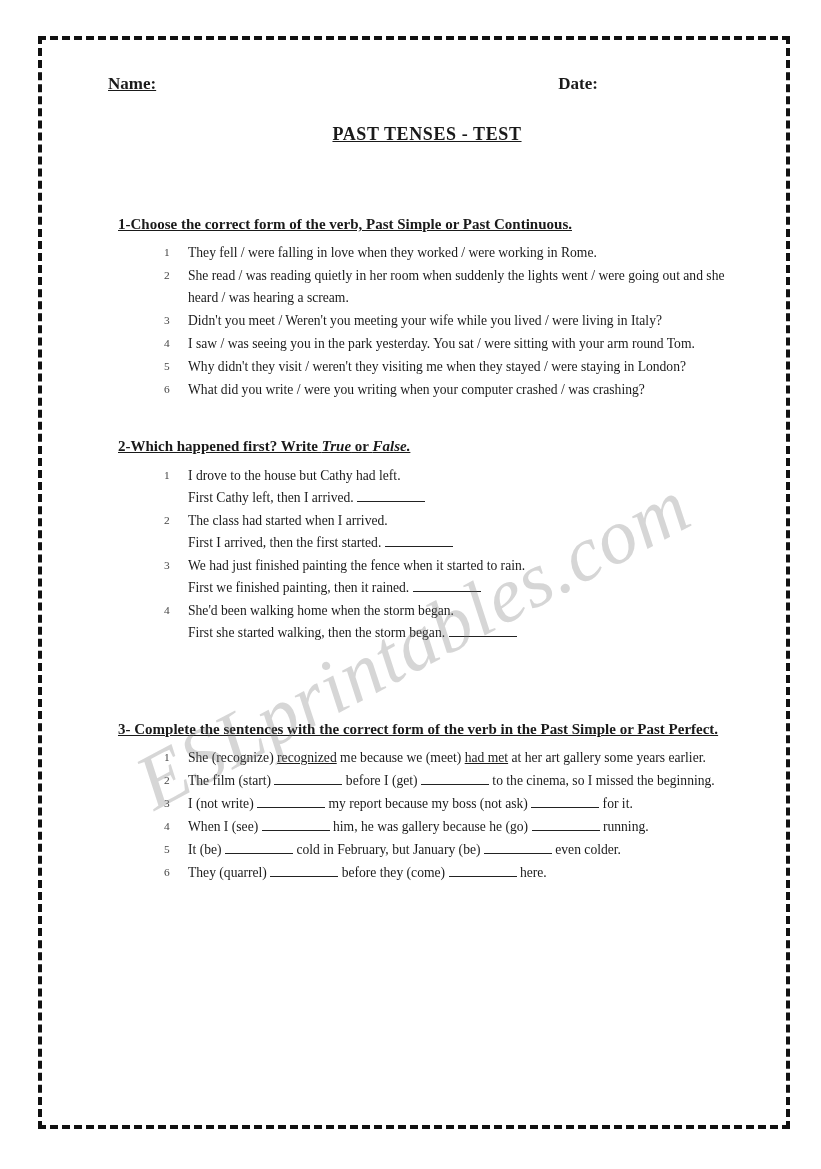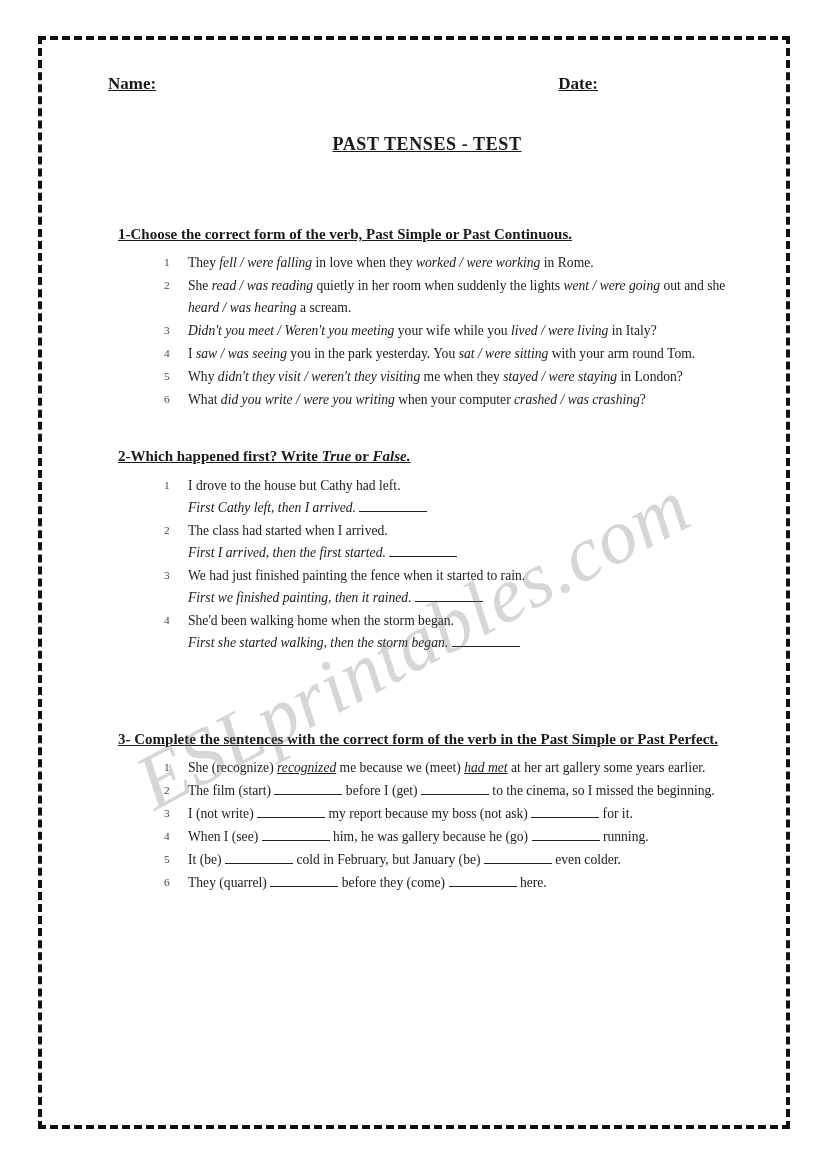--- a/index.html
+++ b/index.html
@@ -68,28 +68,28 @@
 
   .head-row {
     display: flex;
     justify-content: space-between;
     align-items: flex-start;
     font-size: 17px;
     font-weight: bold;
     margin-top: 8px;
   }
   .head-row .name-label { text-decoration: underline; }
-  .head-row .date-label { text-decoration: underline; margin-right: 148px; text-align: right; }
+  .head-row .date-label { margin-right: 148px; text-align: right; }
 
   .doc-title {
     text-align: center;
     font-size: 18px;
     font-weight: bold;
     letter-spacing: 0.6px;
-    margin-top: 40px;
+    margin-top: 30px;
     margin-bottom: 0;
   }
   .doc-title span { text-decoration: underline; }
 
   .section {
     margin-top: 0;
   }
   .section-1 { margin-top: 68px; }
   .section-2 { margin-top: 34px; }
   .section-3 { margin-top: 74px; }
@@ -122,21 +122,21 @@
     content: counter(q);
     position: absolute;
     left: -4px;
     top: 1px;
     font-size: 11.4px;
     color: #444;
   }
   .tight > li { margin-bottom: 0; }
   .sec2 > li { margin-bottom: 3px; }
 
-  .it { font-style: italic; }
+  .it { }
   .u { text-decoration: underline; }
   .blank {
     display: inline-block;
     border-bottom: 1px solid #222;
     min-width: 68px;
     height: 12px;
   }
   .sub { display: block; }
 </style>
 </head>

